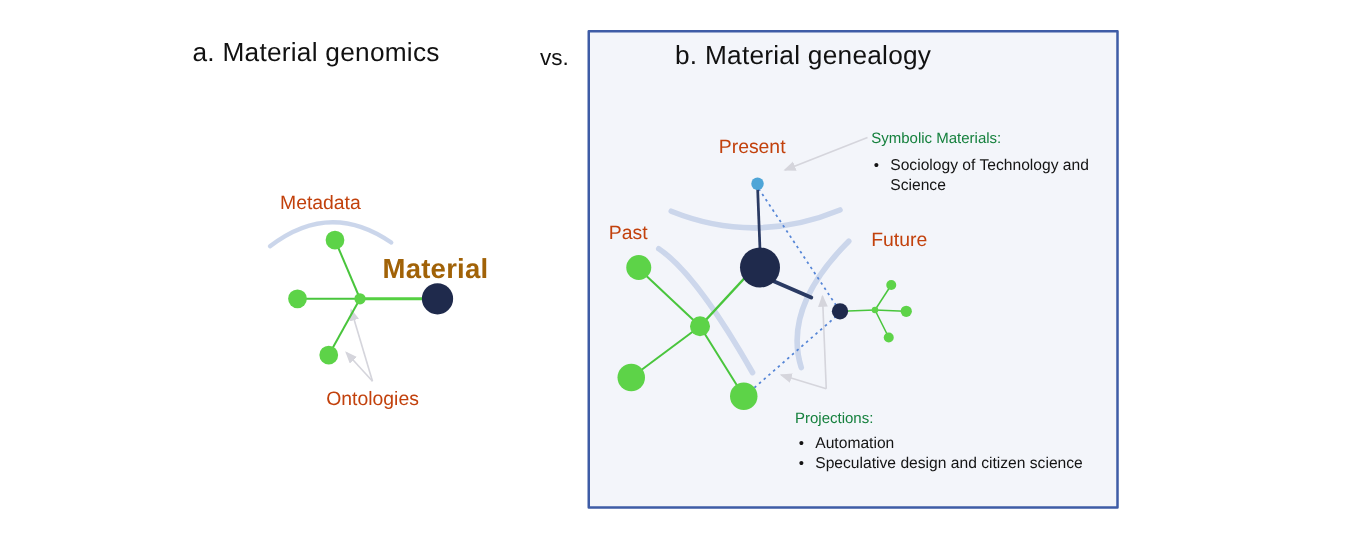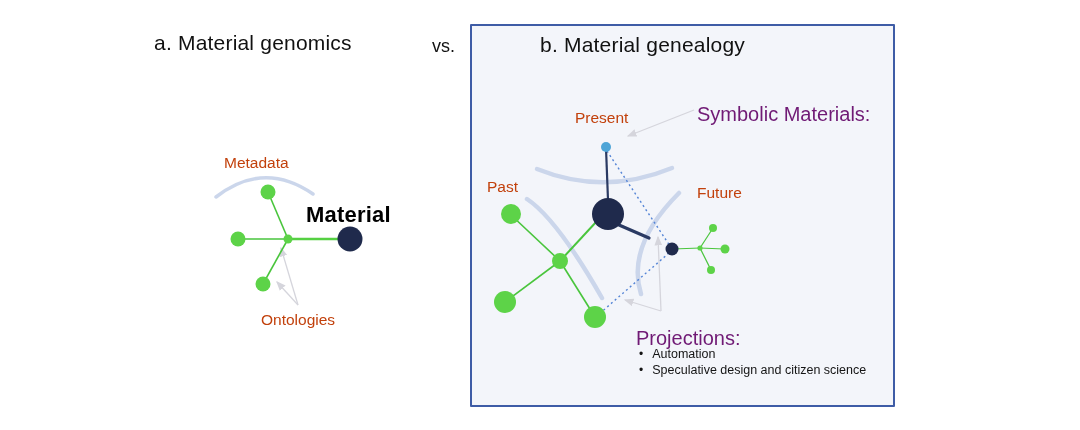--- a/index.html
+++ b/index.html
@@ -6,27 +6,27 @@
   body{
     width:1080px;height:430px;position:relative;overflow:hidden;
     background:#ffffff;
     font-family:"Liberation Sans", sans-serif;
     color:#1a1a1a;
   }
   .abs{position:absolute;}
   .fig-title{font-size:21px;letter-spacing:.2px;color:#111;}
   .vs{font-size:18px;color:#111;}
   .node-label{font-size:15.5px;color:#c2410c;}
-  .material-label{font-size:22px;font-weight:bold;color:#000000;letter-spacing:.2px;}
+  .material-label{font-size:22px;font-weight:bold;color:#a16207;letter-spacing:.2px;}
   .panel-b-box{
     left:470px;top:24px;width:425px;height:383px;
     background:#f3f5fa;border:2px solid #3e5ca6;border-radius:1px;
     box-sizing:border-box;z-index:0;
   }
-  .heading{font-size:20px;color:#701a75;}
+  .heading{font-size:12px;color:#15803d;}
   .bullets{margin:0;padding:0;list-style:none;font-size:12.5px;line-height:16px;color:#141414;}
   .bullets li{display:flex;gap:9px;}
   .bullets li::before{content:"\2022";font-size:12px;flex:0 0 auto;}
   svg.layer{left:0;top:0;z-index:1;pointer-events:none;}
   .txt{z-index:2;white-space:nowrap;}
   .txt-wrap{z-index:2;}
 </style>
 </head>
 <body>
 
@@ -123,20 +123,23 @@
 <div class="abs txt node-label" style="left:224px;top:154px;">Metadata</div>
 <div class="abs txt material-label" style="left:306px;top:202px;">Material</div>
 <div class="abs txt node-label" style="left:261px;top:311px;">Ontologies</div>
 
 <div class="abs txt node-label" style="left:575px;top:109px;">Present</div>
 <div class="abs txt node-label" style="left:487px;top:178px;">Past</div>
 <div class="abs txt node-label" style="left:697px;top:184px;">Future</div>
 
 <div class="abs txt heading" style="left:697px;top:103px;">Symbolic Materials:</div>
 <ul class="abs txt-wrap bullets" style="left:699px;top:124px;width:182px;">
+  <li>
+      <span>Sociology of Technology and Science</span>
+    </li>
 </ul>
 
 <div class="abs txt heading" style="left:636px;top:327px;">Projections:</div>
 <ul class="abs txt-wrap bullets" style="left:639px;top:346px;width:250px;">
   <li>
       <span>Automation</span>
     </li>
   <li>
       <span>Speculative design and citizen science</span>
     </li>

